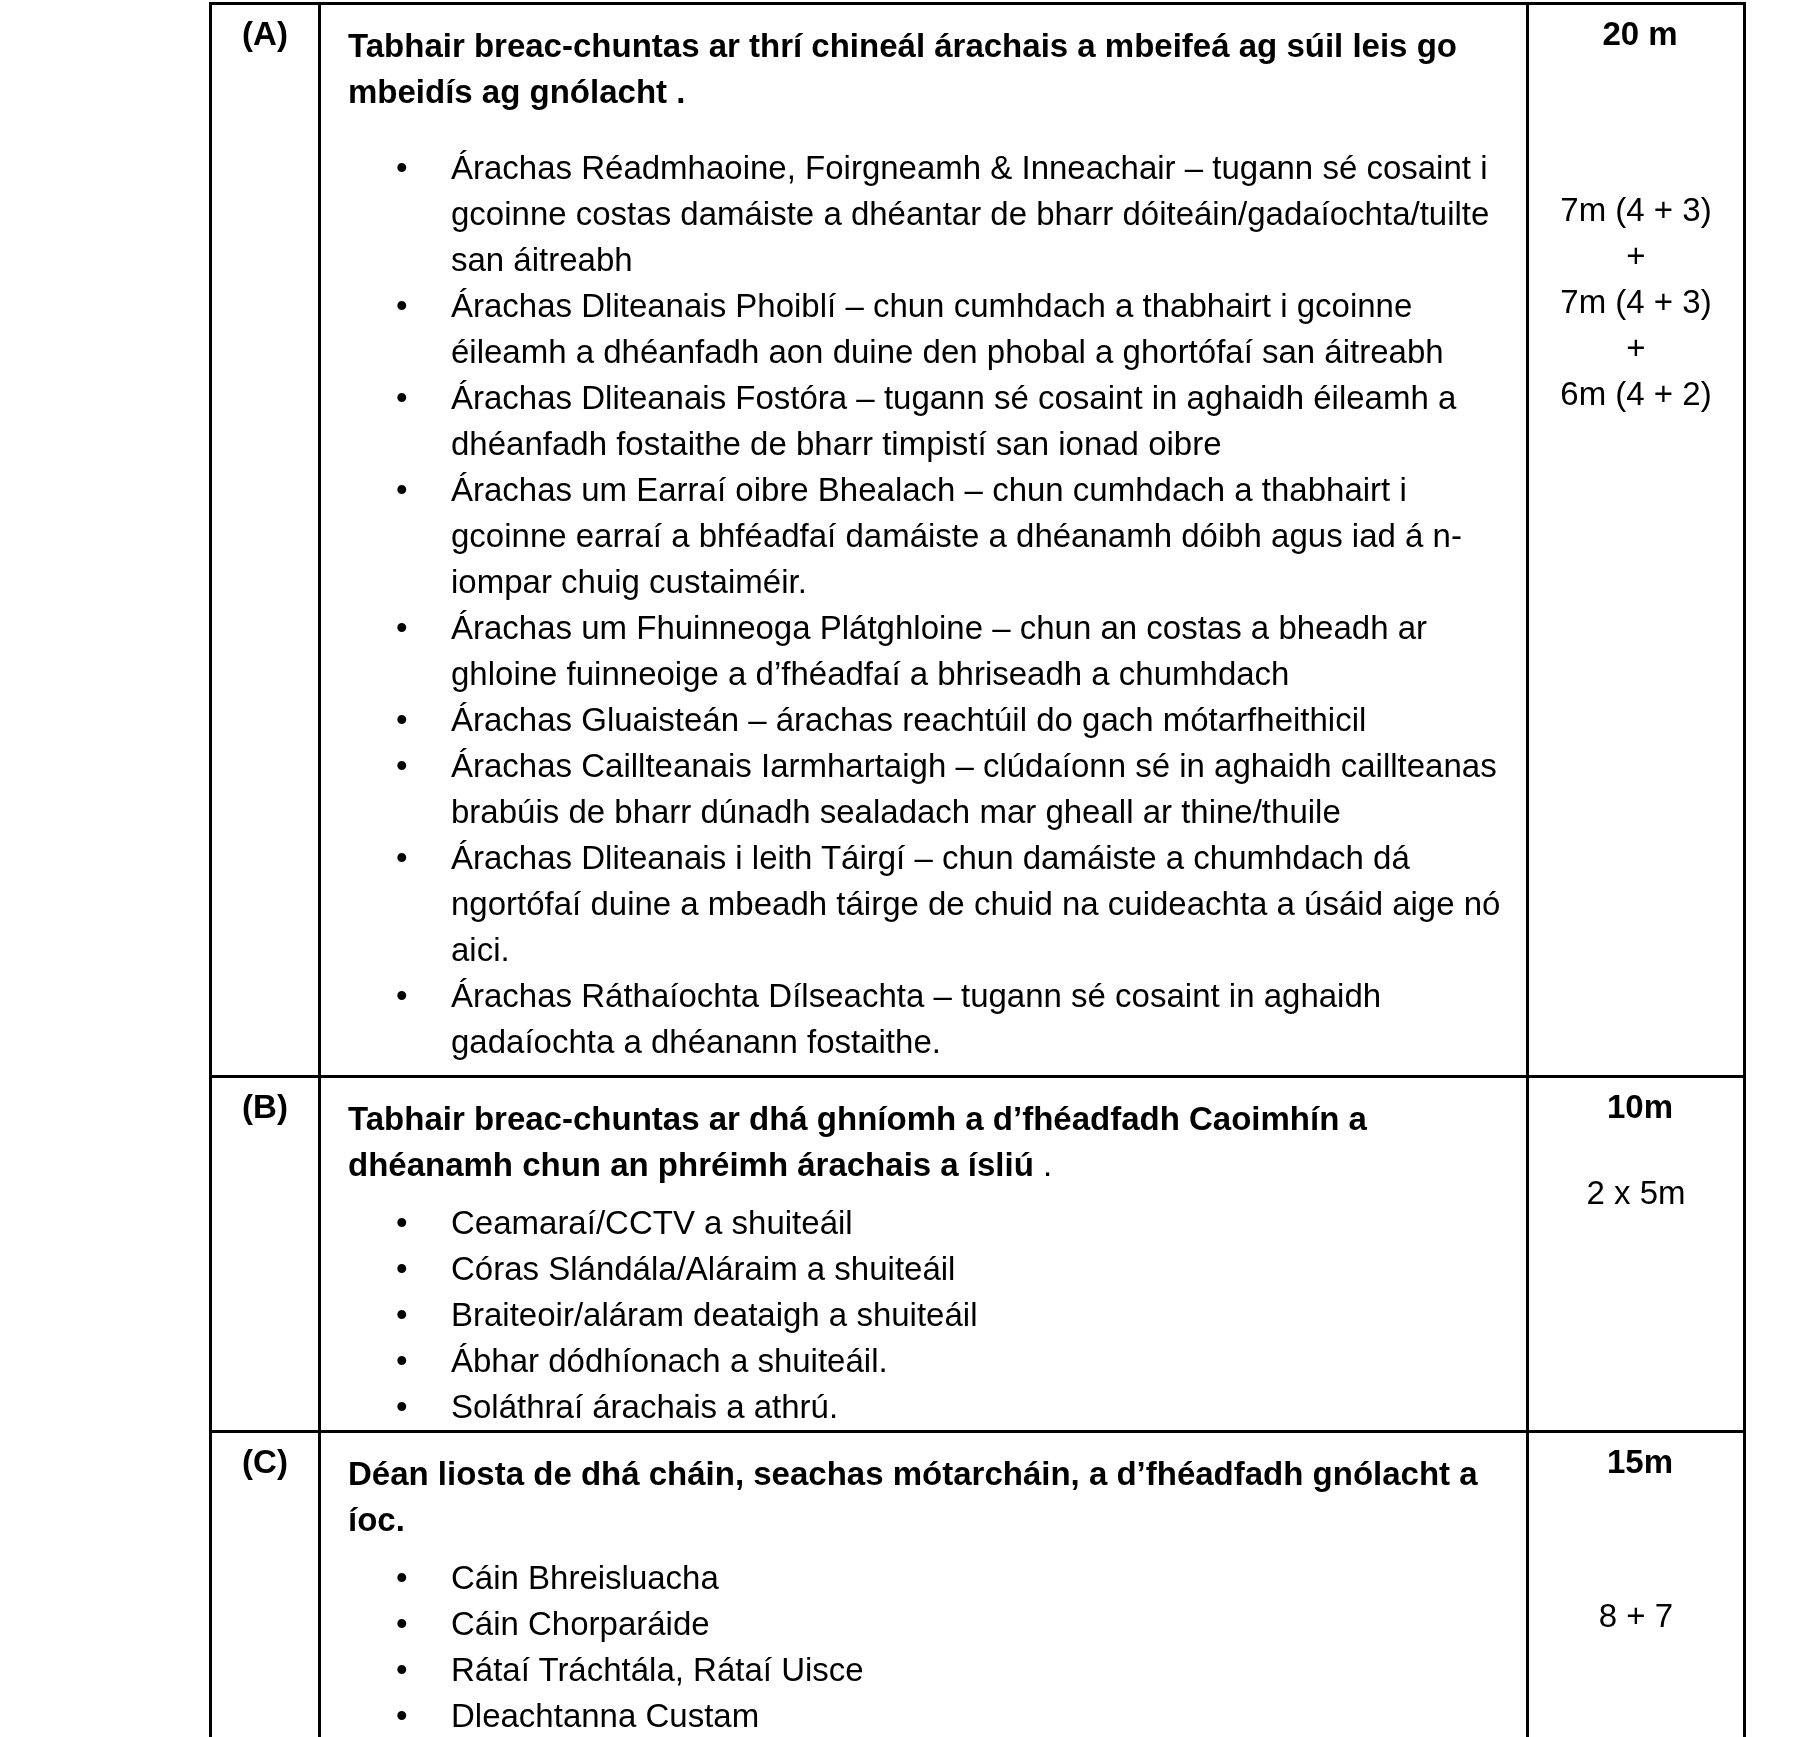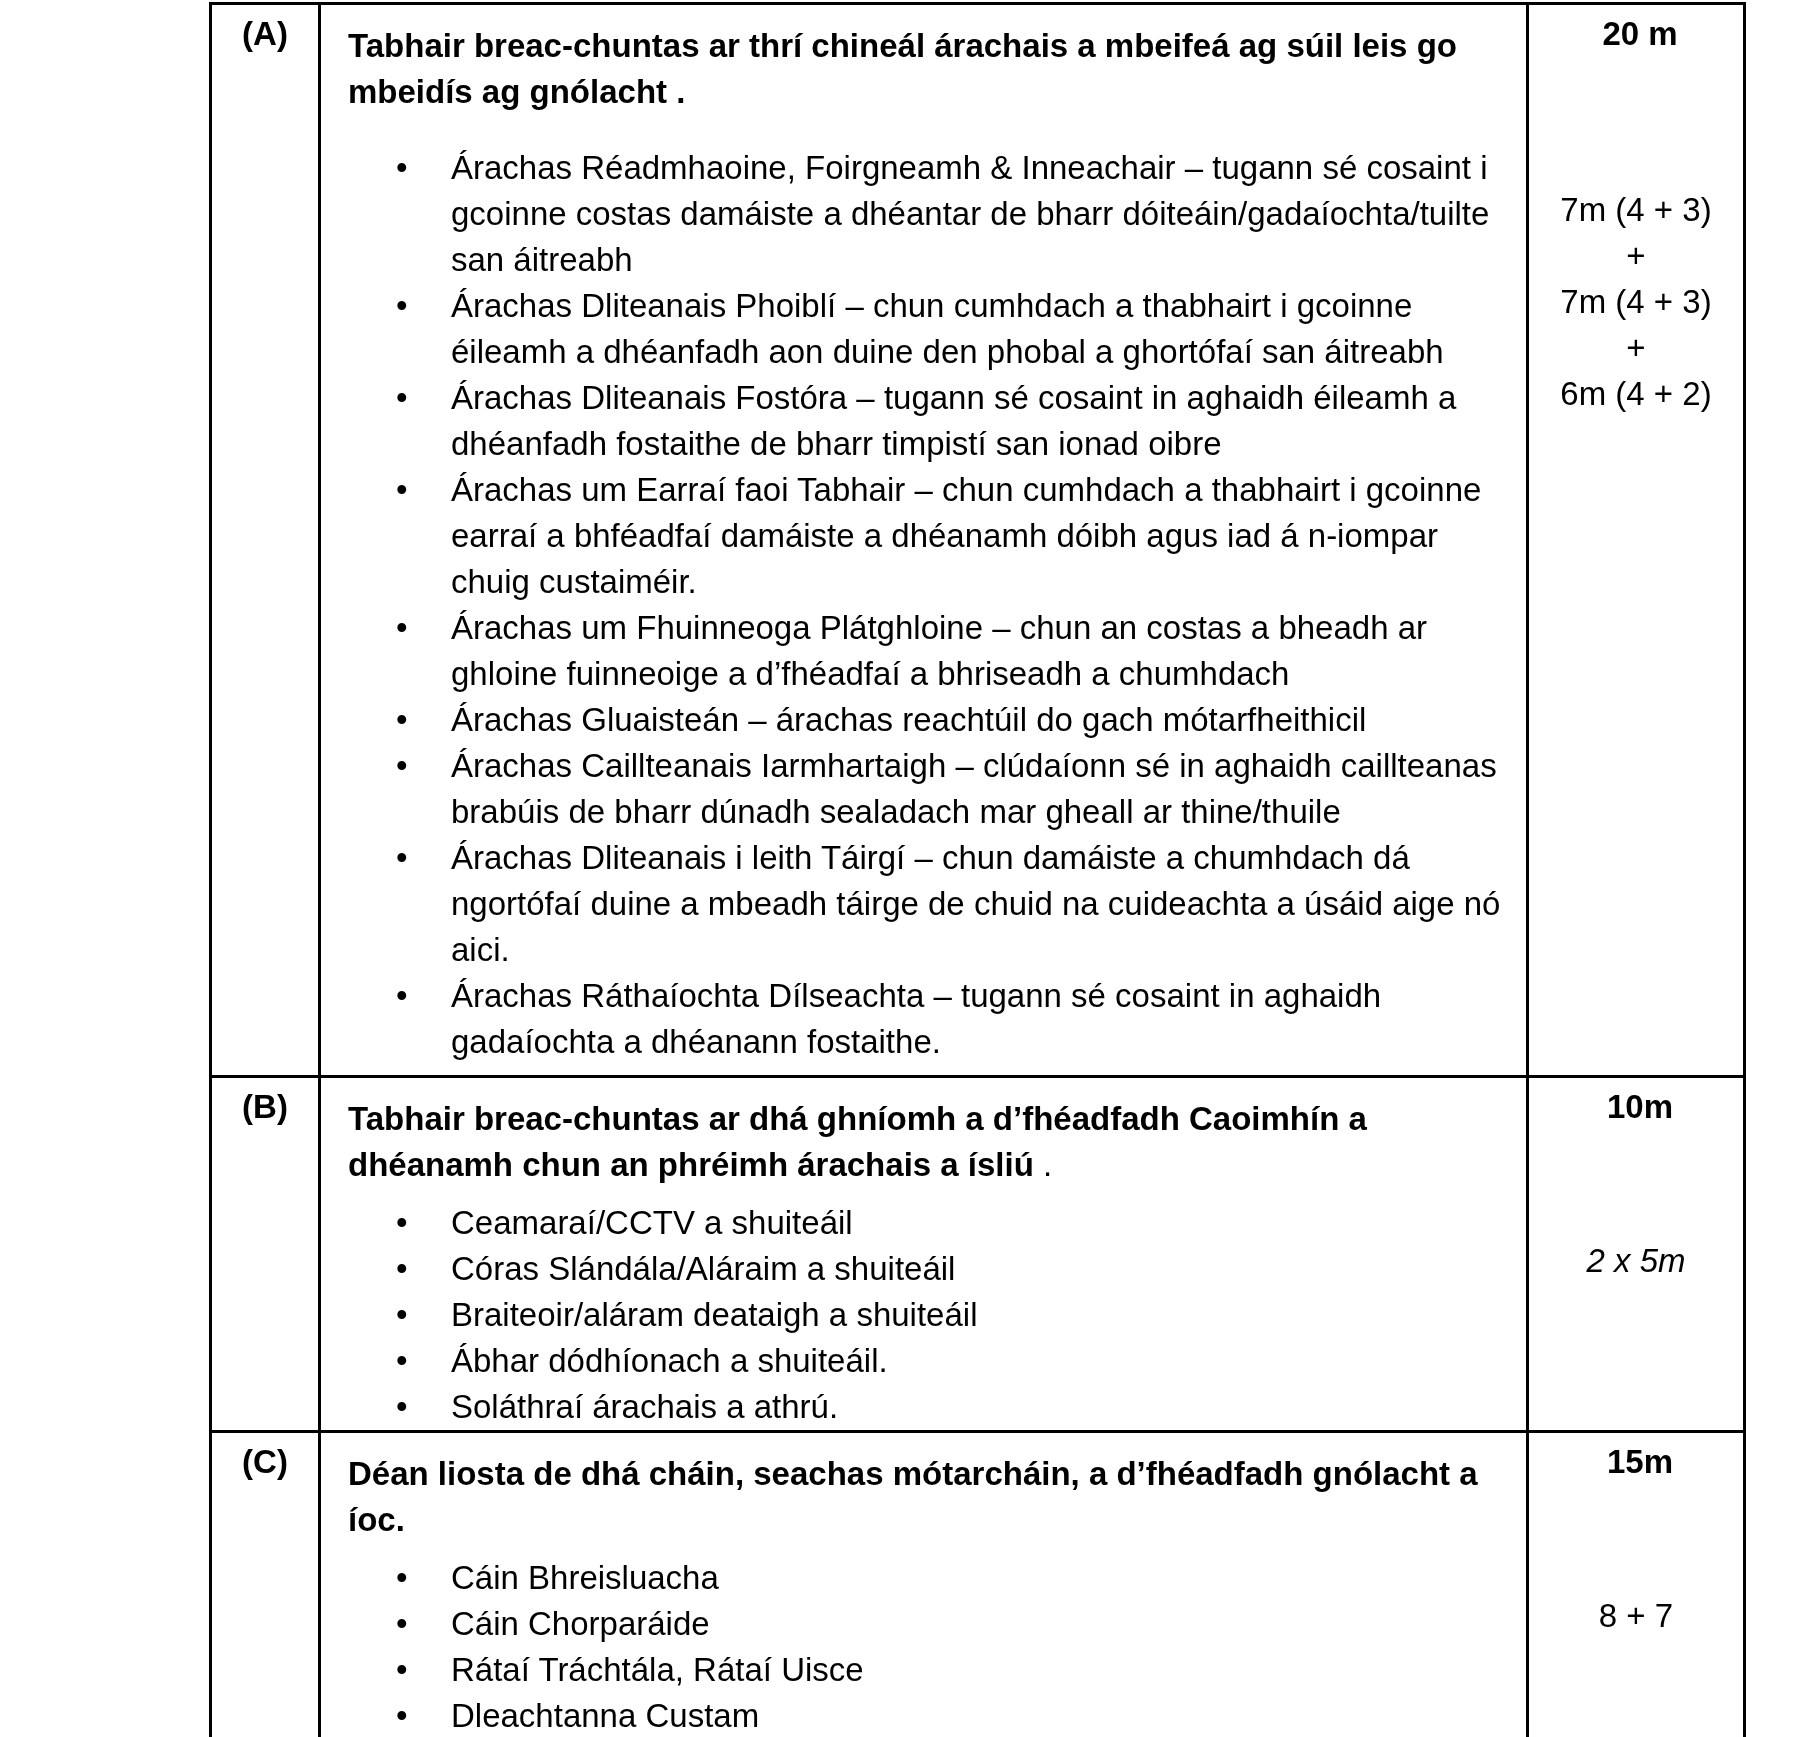--- a/index.html
+++ b/index.html
@@ -68,21 +68,21 @@
     top: 0;
   }
   ul.blist li .bullet::before { content: "\2022"; }
   .u {
     text-decoration-thickness: 2px;
     text-underline-offset: 4px;
   }
   .marks-head { font-weight: 700; margin-left: 8px; }
   .marks-detail { font-weight: 400; }
   .marks-detail.detail-a { margin-top: 130px; }
-  .marks-detail.detail-b { margin-top: 108px; font-style: italic; }
+  .marks-detail.detail-b { margin-top: 40px; }
   .marks-detail.detail-c { margin-top: 108px; }
 </style>
 </head>
 <body>
 
 <div class="page">
   <table class="scheme">
     <colgroup>
         <col class="c-label">
         <col class="c-content">
@@ -93,21 +93,21 @@
         <tr class="row-a">
       <td class="label-cell">
         <div>(A)</div>
       </td>
       <td class="content-cell">
         <p class="qtitle"><span>Tabhair breac-chuntas ar thrí chineál árachais a mbeifeá ag súil leis go mbeidís ag gnólacht .</span><span class="suffix"></span></p>
         <ul class="blist gap-a">
           <li><span class="bullet"></span><span>Árachas</span><span class="u"> Réadmhaoine, Foirgneamh &amp; Inneachair</span><span> – tugann sé cosaint i gcoinne costas damáiste a dhéantar de bharr dóiteáin/gadaíochta/tuilte san áitreabh</span></li>
           <li><span class="bullet"></span><span>Árachas </span><span class="u">Dliteanais Phoiblí</span><span> – chun cumhdach a thabhairt i gcoinne éileamh a dhéanfadh aon duine den phobal a ghortófaí san áitreabh</span></li>
           <li><span class="bullet"></span><span>Árachas </span><span class="u">Dliteanais Fostóra</span><span> – tugann sé cosaint in aghaidh éileamh a dhéanfadh fostaithe de bharr timpistí san ionad oibre</span></li>
-          <li><span class="bullet"></span><span>Árachas </span><span class="u">um Earraí faoi Tabhair</span><span> – chun cumhdach a thabhairt i gcoinne earraí a bhféadfaí damáiste a dhéanamh dóibh agus iad á n-iompar chuig custaiméir.</span></li>
+          <li><span class="bullet"></span><span>Árachas </span><span class="u">um Earraí oibre Bhealach</span><span> – chun cumhdach a thabhairt i gcoinne earraí a bhféadfaí damáiste a dhéanamh dóibh agus iad á n-iompar chuig custaiméir.</span></li>
           <li><span class="bullet"></span><span>Árachas </span><span class="u">um Fhuinneoga Plátghloine</span><span> – chun an costas a bheadh ar ghloine fuinneoige a d’fhéadfaí a bhriseadh a chumhdach</span></li>
           <li><span class="bullet"></span><span></span><span class="u">Árachas Gluaisteán</span><span> – árachas reachtúil do gach mótarfheithicil</span></li>
           <li><span class="bullet"></span><span>Árachas </span><span class="u">Caillteanais Iarmhartaigh</span><span> – clúdaíonn sé in aghaidh caillteanas brabúis de bharr dúnadh sealadach mar gheall ar thine/thuile</span></li>
           <li><span class="bullet"></span><span>Árachas </span><span class="u">Dliteanais i leith Táirgí</span><span> – chun damáiste a chumhdach dá ngortófaí duine a mbeadh táirge de chuid na cuideachta a úsáid aige nó aici.</span></li>
           <li><span class="bullet"></span><span>Árachas </span><span class="u">Ráthaíochta Dílseachta </span><span>– tugann sé cosaint in aghaidh gadaíochta a dhéanann fostaithe.</span></li>
         </ul>
       </td>
       <td class="marks-cell">
         <div class="marks-head">20 m</div>
         <div class="marks-detail detail-a">

